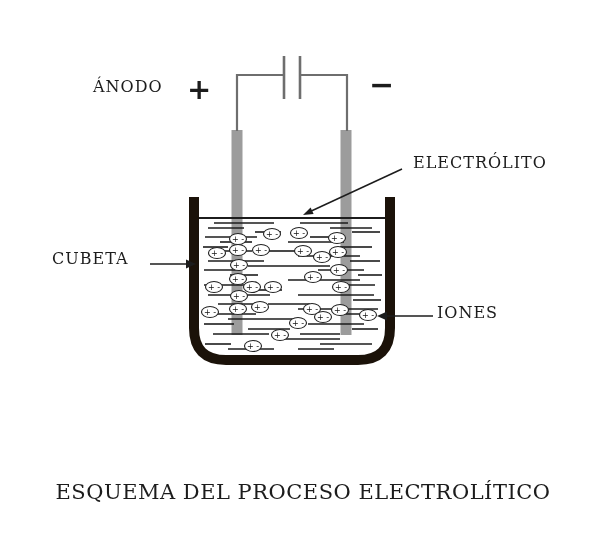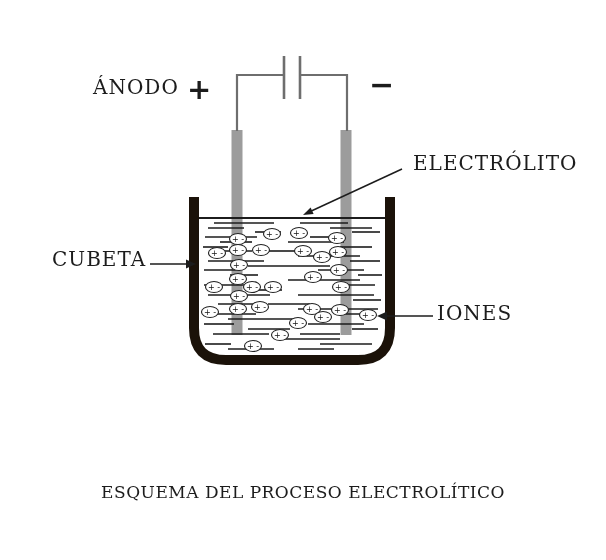--- a/index.html
+++ b/index.html
@@ -5,31 +5,31 @@
   :root{
     --background:#ffffff; --ink:#1c1c1c; --wire:#6e6e6e;
     --electrode:#9c9c9c; --vessel:#1b1209;
   }
   html,body{margin:0;padding:0;background:var(--background);}
   .canvas{
     position:relative;width:606px;height:560px;background:var(--background);
     font-family:"DejaVu Serif",serif;color:var(--ink);overflow:hidden;
   }
   .canvas svg{position:absolute;left:0;top:0;}
-  .lbl{position:absolute;font-size:20px;line-height:20px;letter-spacing:1px;white-space:nowrap;}
+  .lbl{position:absolute;font-size:16px;line-height:20px;letter-spacing:1px;white-space:nowrap;}
   .sign{position:absolute;font-family:"DejaVu Sans",sans-serif;font-weight:bold;white-space:nowrap;}
   .sign.plus{left:187px;top:75px;font-size:29px;line-height:29px;}
   .sign.minus{left:369px;top:70px;font-size:30px;line-height:30px;}
   .lbl.anode{left:93px;top:77px;}
   .lbl.cathode{left:403px;top:77px;}
   .lbl.electrolyte{left:413px;top:153px;}
   .lbl.vessel{left:52px;top:249px;}
   .lbl.ions{left:437px;top:303px;}
   .caption{position:absolute;left:0;top:482px;width:606px;text-align:center;
-           font-size:17px;line-height:21px;letter-spacing:0.5px;white-space:nowrap;}
+           font-size:21px;line-height:21px;letter-spacing:0.5px;white-space:nowrap;}
   .wire{stroke:var(--wire);stroke-width:2.2;fill:none;}
   .plate{stroke:var(--wire);stroke-width:2.6;}
   .electrode{fill:var(--electrode);}
   .vesselpath{stroke:var(--vessel);stroke-width:10;fill:none;}
   .surface{stroke:var(--ink);stroke-width:2;}
   .pointer{stroke:var(--ink);stroke-width:1.5;}
   .ahead{fill:var(--ink);}
   .lstroke{stroke:var(--ink);stroke-width:1.6;}
   .ion ellipse{fill:#ffffff;stroke:#222222;stroke-width:1.1;}
   .ion text{font-family:"DejaVu Sans",sans-serif;font-size:8px;fill:#111111;text-anchor:middle;}

